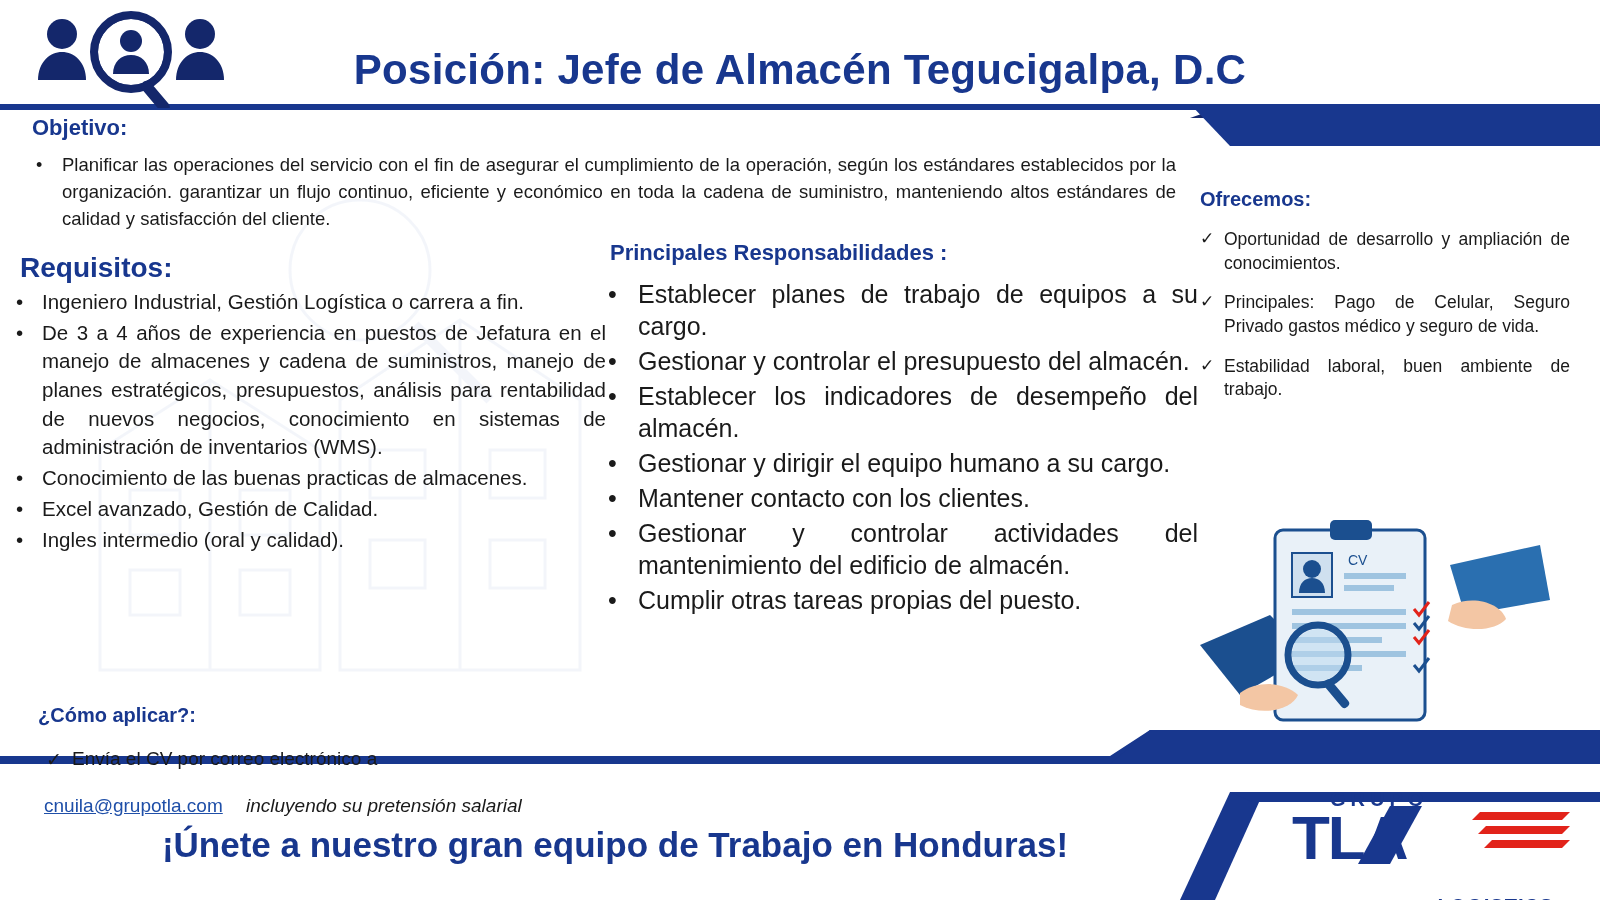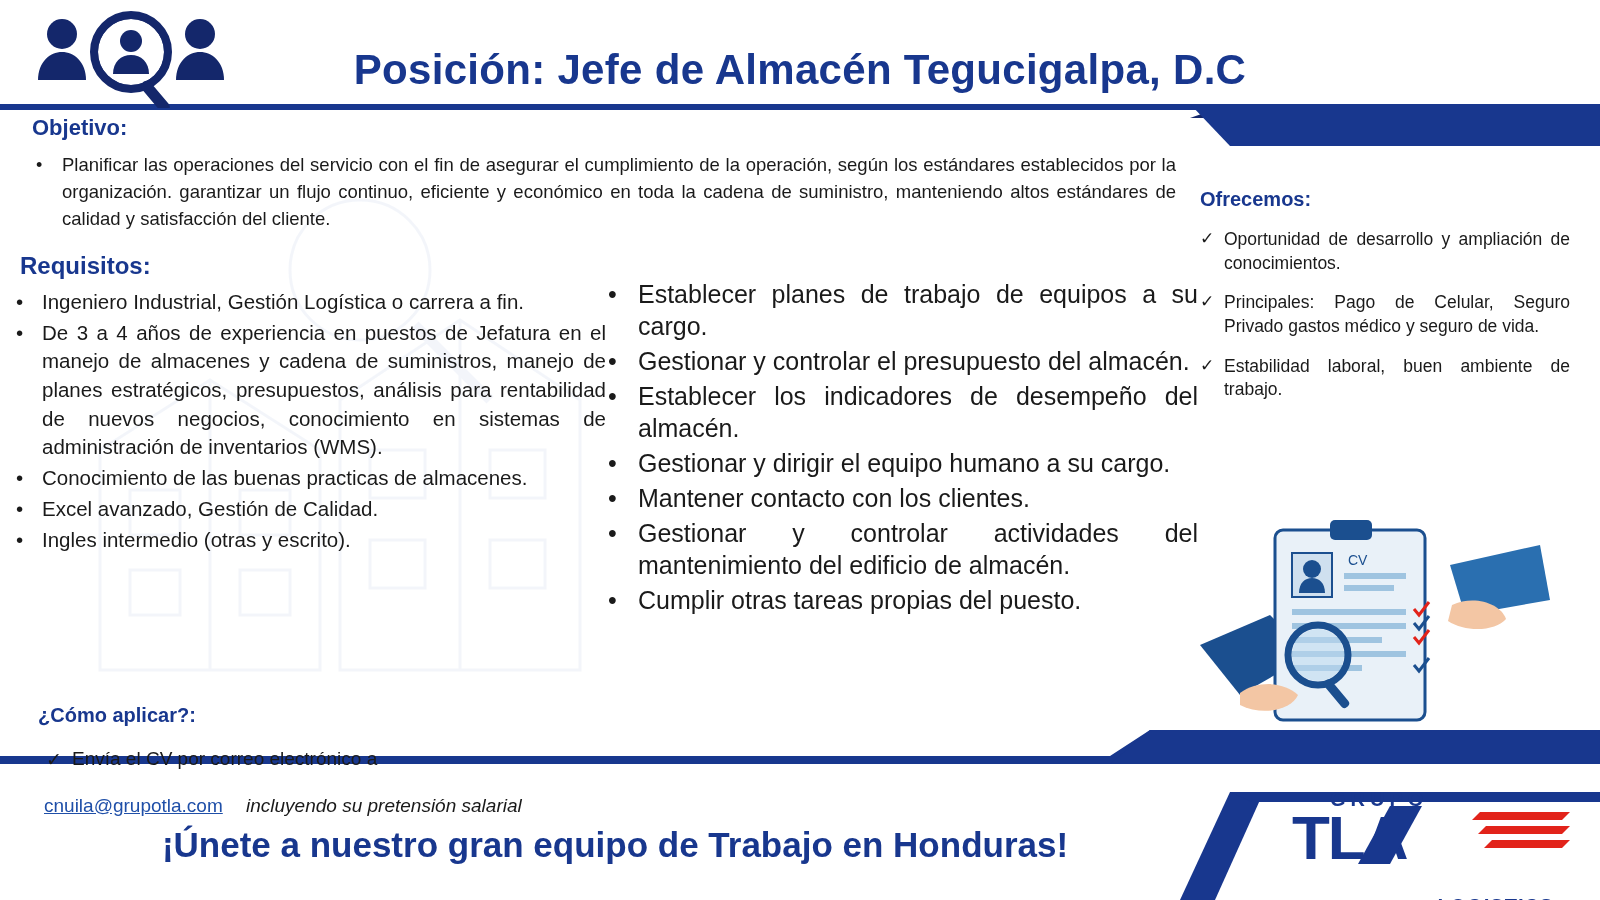--- a/index.html
+++ b/index.html
@@ -39,21 +39,21 @@
   .title{
     position:absolute;left:0;top:18px;width:1600px;text-align:center;
     font-size:42px;font-weight:bold;color:#18378e;letter-spacing:.3px;
   }
 
   
   .sec-head{
     font-weight:bold;color:#18378e;
   }
   #objetivo-head{position:absolute;left:32px;top:115px;font-size:22px;}
-  #requisitos-head{position:absolute;left:20px;top:252px;font-size:24px;}
+  #requisitos-head{position:absolute;left:20px;top:252px;font-size:28px;}
   #resp-head{position:absolute;left:610px;top:240px;font-size:22px;}
   #ofrecemos-head{position:absolute;left:1200px;top:188px;font-size:20px;}
   #comoaplicar-head{position:absolute;left:38px;top:704px;font-size:20px;}
 
   
   #objetivo-block{
     position:absolute;left:36px;top:152px;width:1140px;
     font-size:18.5px;line-height:1.45;
   }
   #objetivo-block .bullet-row{display:flex;}
@@ -202,24 +202,25 @@
     <li>
       <span class="dot">•</span>
       <span class="txt">Conocimiento de las buenas practicas de almacenes.</span>
     </li>
     <li>
       <span class="dot">•</span>
       <span class="txt">Excel avanzado, Gestión de Calidad.</span>
     </li>
     <li>
       <span class="dot">•</span>
-      <span class="txt">Ingles intermedio (otras y escrito).</span>
+      <span class="txt">Ingles intermedio (oral y calidad).</span>
     </li>
   </ul>
 
+  <div class="sec-head" id="resp-head">Principales Responsabilidades :</div>
   <ul id="resp-list">
     <li>
       <span class="dot">•</span>
       <span class="txt">Establecer planes de trabajo de equipos a su cargo.</span>
     </li>
     <li>
       <span class="dot">•</span>
       <span class="txt">Gestionar y controlar el presupuesto del almacén.</span>
     </li>
     <li>

